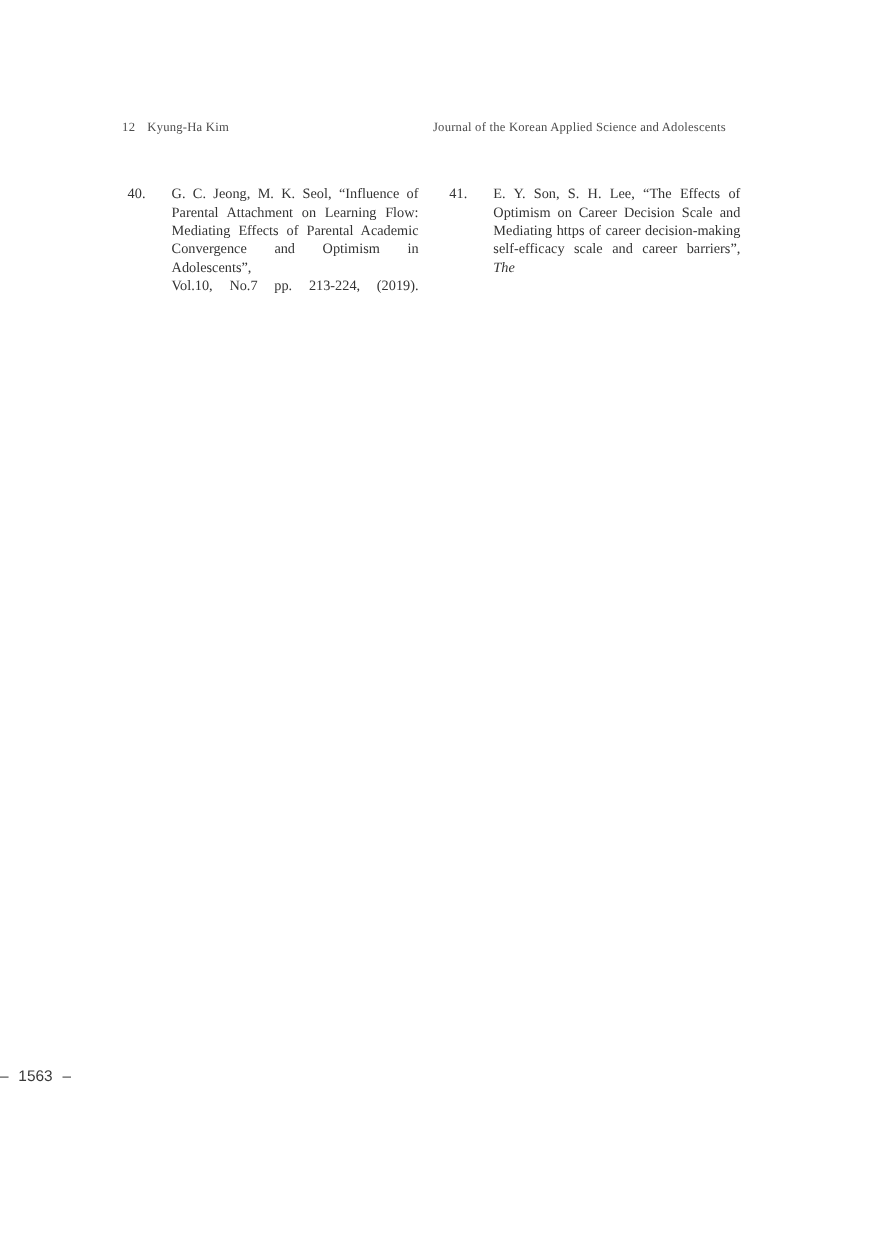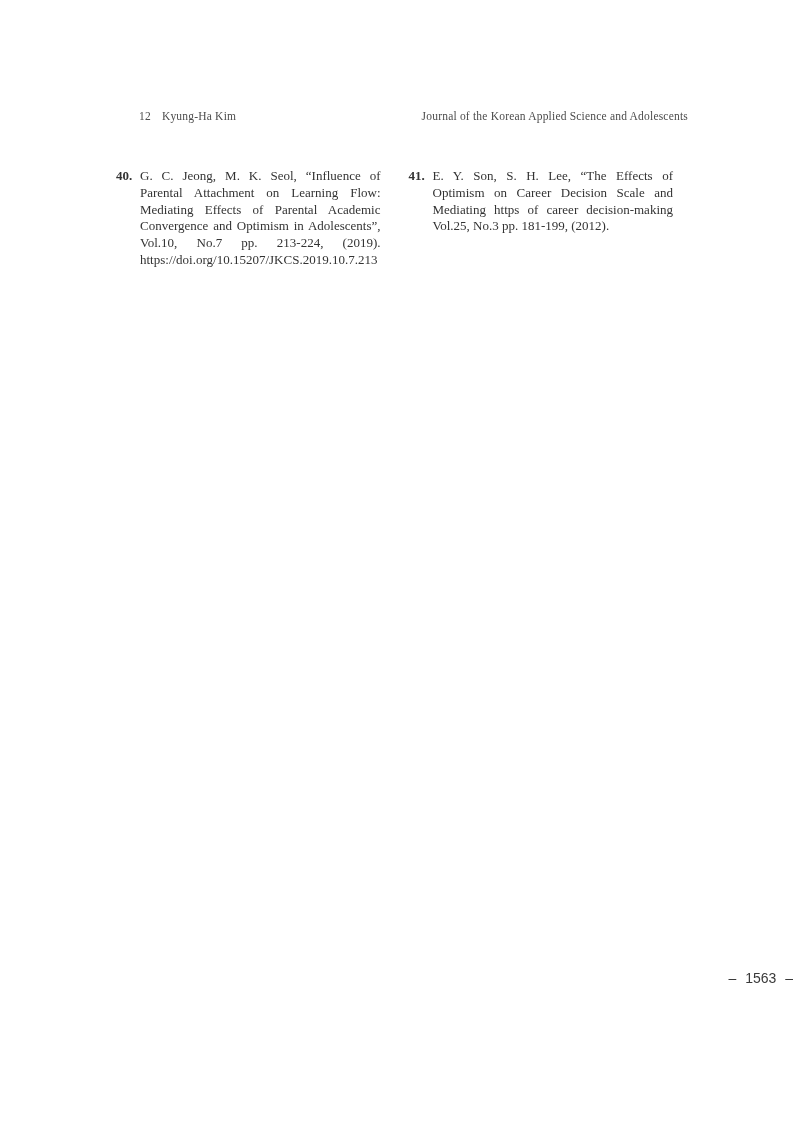--- a/index.html
+++ b/index.html
@@ -10,21 +10,21 @@
     height: 1121px;
     margin: 0 auto;
     background: #ffffff;
     font-family: "Liberation Serif", serif;
     color: #343434;
     overflow: hidden;
   }
   .page-header {
     position: absolute;
     top: 110px;
-    left: 139px;
+    left: 111px;
     width: 549px;
     display: flex;
     justify-content: space-between;
     align-items: baseline;
     font-size: 11.5px;
     color: #4c4c4c;
     letter-spacing: 0.2px;
   }
   .header-left { display: flex; gap: 11px; }
   .refs {
@@ -32,32 +32,32 @@
     top: 168px;
     left: 116px;
     width: 557px;
     display: flex;
     gap: 28px;
     font-size: 13px;
     line-height: 16.75px;
     color: #333333;
   }
   .ref { flex: 1; display: flex; min-width: 0; }
-  .ref-num { width: 24px; flex: none; font-weight: bold; }
-  .ref-lines { flex: 1; min-width: 0; }
+  .ref-num { width: 24px; flex: none; }
+  .ref-lines { flex: 1; min-width: 0; margin-left: 16px; }
   .ref-line { text-align: justify; }
   .ref-line.just { text-align-last: justify; }
   .ref-line.last { text-align: left; white-space: nowrap; }
   .it { font-style: italic; }
   .page-footer {
     position: absolute;
     top: 970px;
     left: 0;
     width: 100%;
-    text-align: right;
+    text-align: left;
     font-family: "Liberation Sans", sans-serif;
     font-size: 14px;
     color: #3a3a3a;
     word-spacing: 5px;
   }
 </style>
 </head>
 <body>
 
 <div class="page">
@@ -73,31 +73,30 @@
   <div class="refs">
 
     <div class="ref">
       <span class="ref-num">40.</span>
       <div class="ref-lines">
         <div class="ref-line just"><span>G. C. Jeong, M. K. Seol, “Influence of</span><span class="it"></span></div>
         <div class="ref-line just"><span>Parental Attachment on Learning Flow:</span><span class="it"></span></div>
         <div class="ref-line just"><span>Mediating Effects of Parental Academic</span><span class="it"></span></div>
         <div class="ref-line just"><span>Convergence and Optimism in Adolescents”,</span><span class="it"></span></div>
         <div class="ref-line just"><span>Vol.10, No.7 pp. 213-224, (2019).</span><span class="it"></span></div>
-        <div class="ref-line last"><span>https://doi.org/10.15207/JKCS.2019.10.7.213</span><span class="it"></span></div>
       </div>
     </div>
 
     <div class="ref">
       <span class="ref-num">41.</span>
       <div class="ref-lines">
         <div class="ref-line just"><span>E. Y. Son, S. H. Lee, “The Effects of</span><span class="it"></span></div>
         <div class="ref-line just"><span>Optimism on Career Decision Scale and</span><span class="it"></span></div>
         <div class="ref-line just"><span>Mediating https of career decision-making</span><span class="it"></span></div>
-        <div class="ref-line last"><span>Vol.25, No.3 pp. 181-199, (2012).</span><span class="it"></span></div>
+        <div class="ref-line just"><span>self-efficacy scale and career barriers”, </span><span class="it">The</span></div>
       </div>
     </div>
 
   </div>
 
   <div class="page-footer">
     <span>– 1563 –</span>
   </div>
 
 </div>

